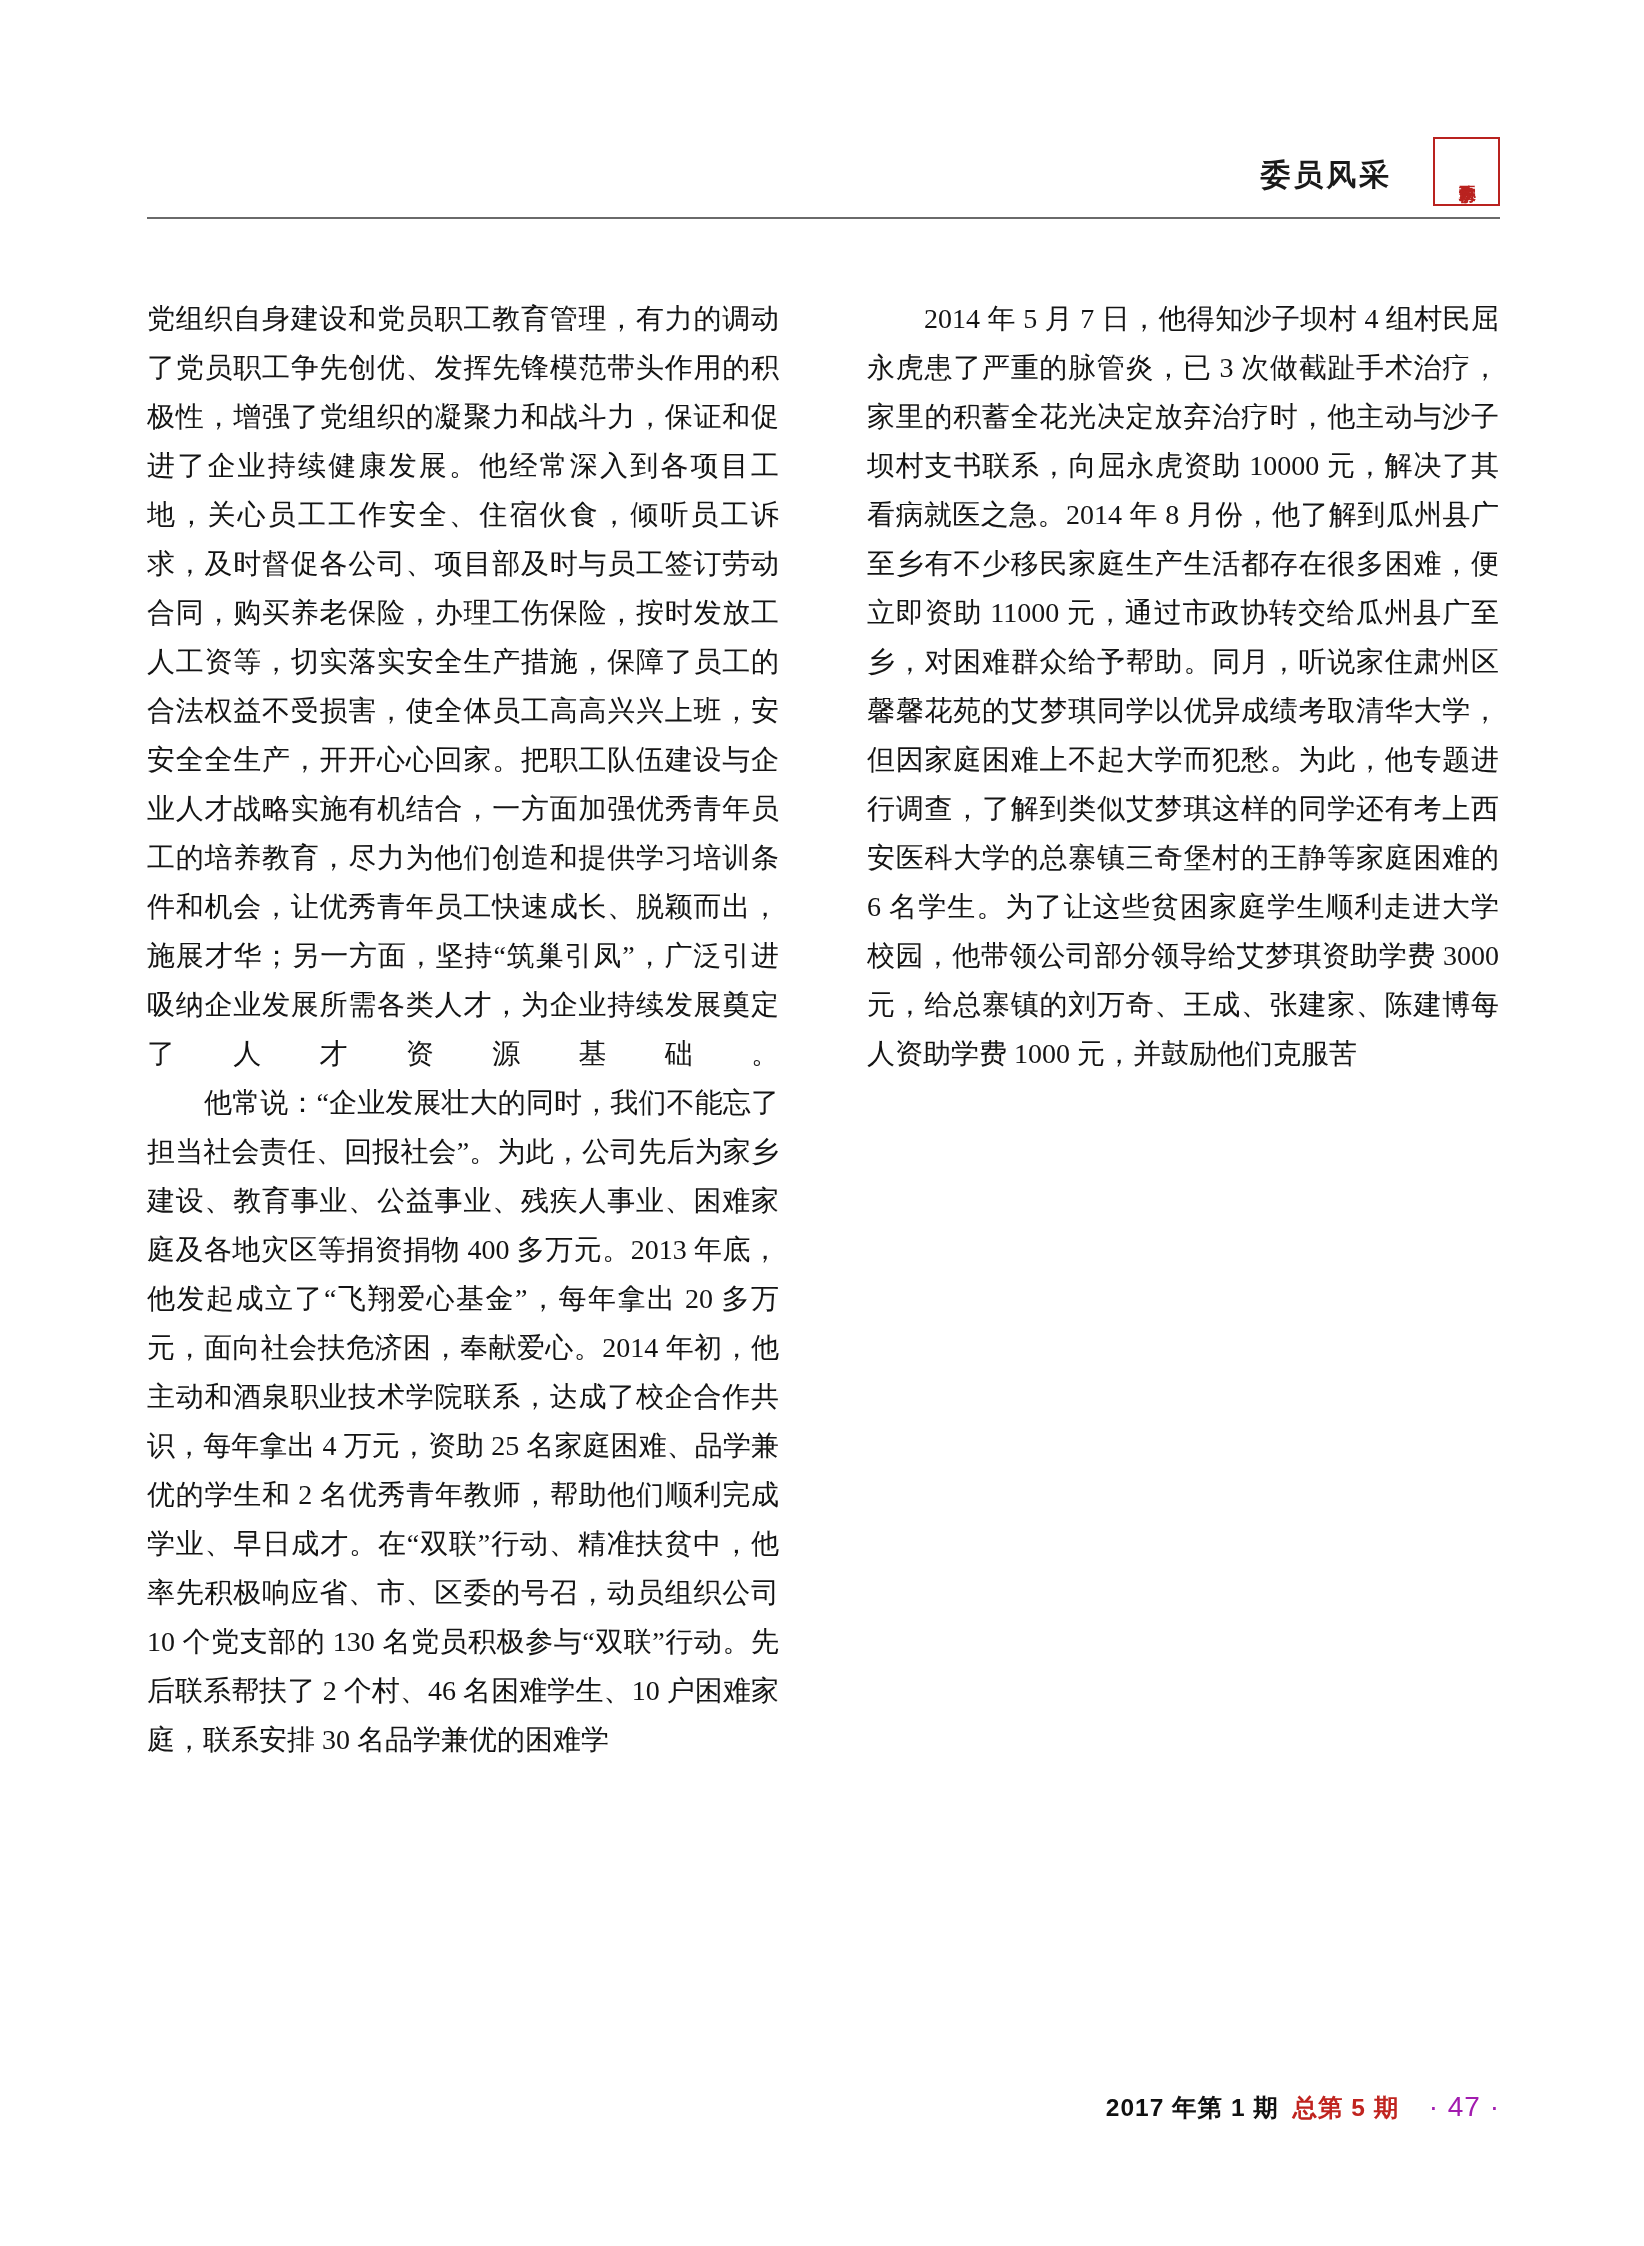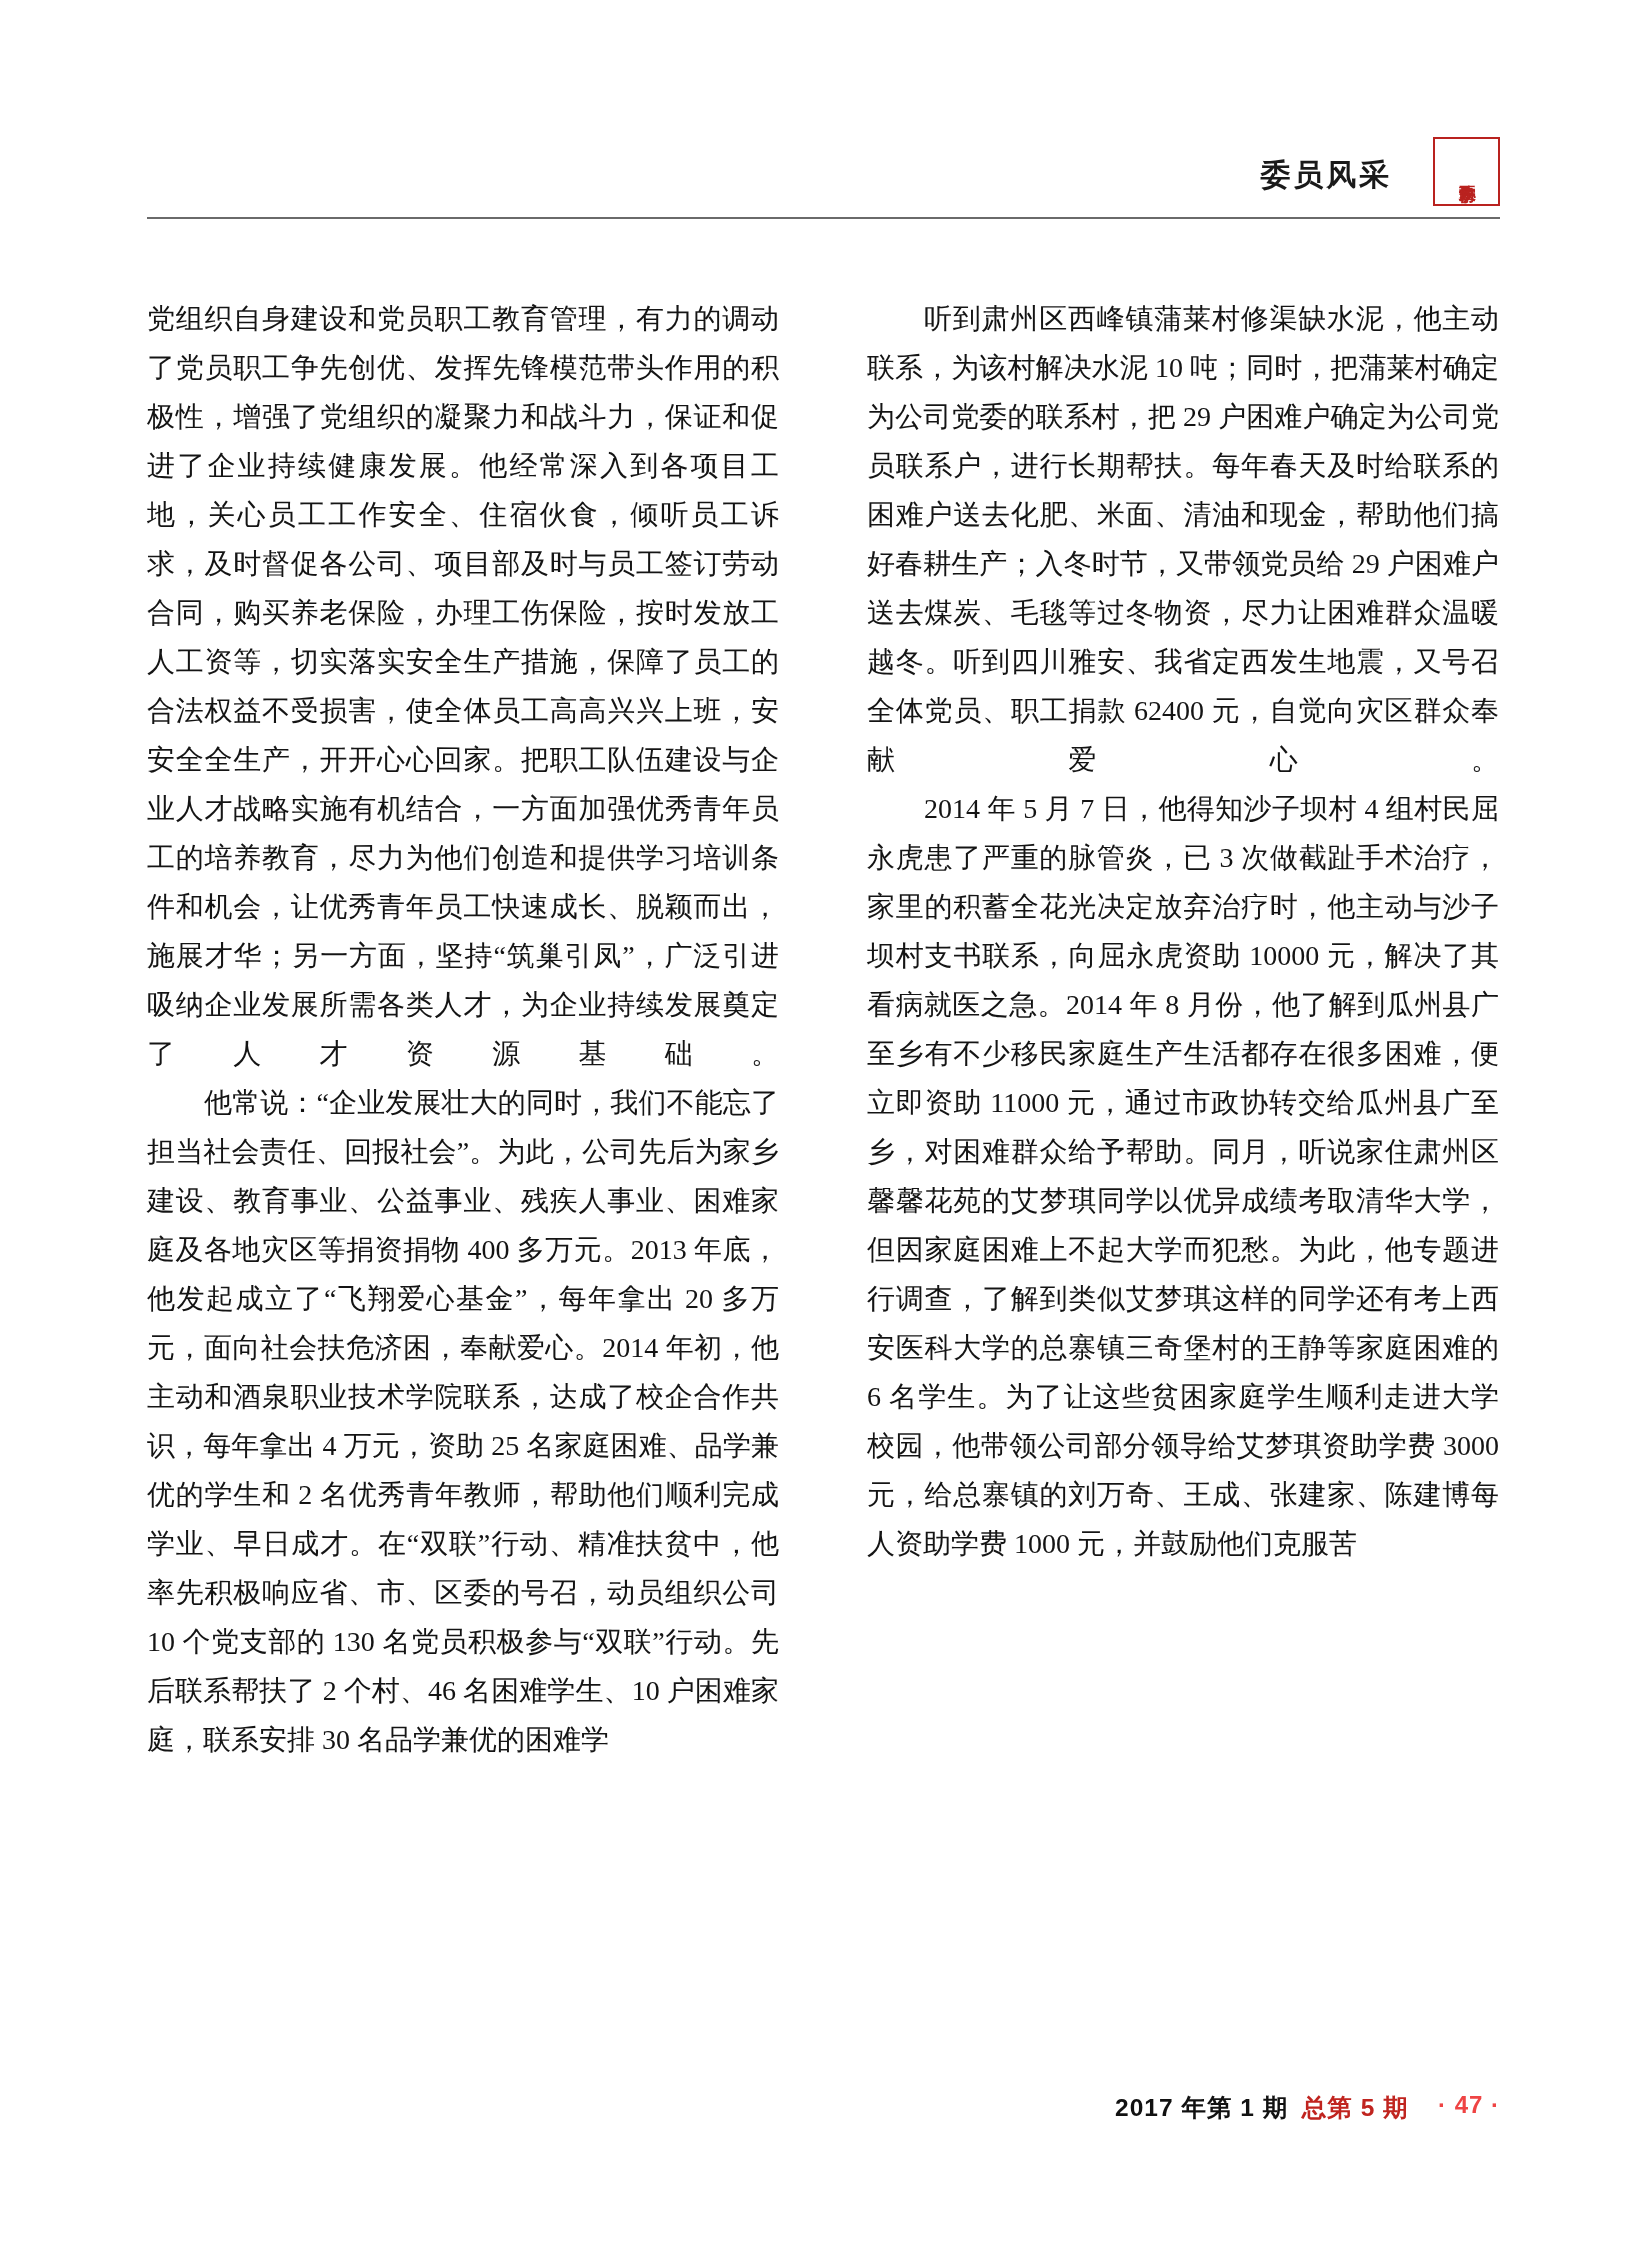--- a/index.html
+++ b/index.html
@@ -127,23 +127,23 @@
     color: #111111;
     letter-spacing: 1px;
   }
   .footer-issue {
     font-size: 24.5px;
     font-weight: bold;
     color: #c0241f;
     letter-spacing: 1px;
   }
   .footer-page {
-    font-size: 24px;
-    font-weight: bold;
-    color: #ef4444;
+    font-size: 28px;
+    font-weight: normal;
+    color: #a21caf;
     letter-spacing: 1px;
     margin-left: 15.7px;
   }
 </style>
 </head>
 <body>
 
 <div class="page">
 
   <div class="header">
@@ -155,21 +155,20 @@
   </div>
 
   <div class="columns">
 
     <div class="col">
       <p class="para">党组织自身建设和党员职工教育管理，有力的调动了党员职工争先创优、发挥先锋模范带头作用的积极性，增强了党组织的凝聚力和战斗力，保证和促进了企业持续健康发展。他经常深入到各项目工地，关心员工工作安全、住宿伙食，倾听员工诉求，及时督促各公司、项目部及时与员工签订劳动合同，购买养老保险，办理工伤保险，按时发放工人工资等，切实落实安全生产措施，保障了员工的合法权益不受损害，使全体员工高高兴兴上班，安安全全生产，开开心心回家。把职工队伍建设与企业人才战略实施有机结合，一方面加强优秀青年员工的培养教育，尽力为他们创造和提供学习培训条件和机会，让优秀青年员工快速成长、脱颖而出，施展才华；另一方面，坚持“筑巢引凤”，广泛引进吸纳企业发展所需各类人才，为企业持续发展奠定了人才资源基础。</p>
       <p class="para indent last-left">他常说：“企业发展壮大的同时，我们不能忘了担当社会责任、回报社会”。为此，公司先后为家乡建设、教育事业、公益事业、残疾人事业、困难家庭及各地灾区等捐资捐物 400 多万元。2013 年底，他发起成立了“飞翔爱心基金”，每年拿出 20 多万元，面向社会扶危济困，奉献爱心。2014 年初，他主动和酒泉职业技术学院联系，达成了校企合作共识，每年拿出 4 万元，资助 25 名家庭困难、品学兼优的学生和 2 名优秀青年教师，帮助他们顺利完成学业、早日成才。在“双联”行动、精准扶贫中，他率先积极响应省、市、区委的号召，动员组织公司 10 个党支部的 130 名党员积极参与“双联”行动。先后联系帮扶了 2 个村、46 名困难学生、10 户困难家庭，联系安排 30 名品学兼优的困难学</p>
     </div>
 
     <div class="col">
-      <p class="para indent">听到肃州区西峰镇蒲莱村修渠缺水泥，他主动联系，为该村解决水泥 10 吨；同时，把蒲莱村确定为公司党委的联系村，把 29 户困难户确定为公司党员联系户，进行长期帮扶。每年春天及时给联系的困难户送去化肥、米面、清油和现金，帮助他们搞好春耕生产；入冬时节，又带领党员给 29 户困难户送去煤炭、毛毯等过冬物资，尽力让困难群众温暖越冬。听到四川雅安、我省定西发生地震，又号召全体党员、职工捐款 62400 元，自觉向灾区群众奉献爱心。</p>
       <p class="para indent last-left">2014 年 5 月 7 日，他得知沙子坝村 4 组村民屈永虎患了严重的脉管炎，已 3 次做截趾手术治疗，家里的积蓄全花光决定放弃治疗时，他主动与沙子坝村支书联系，向屈永虎资助 10000 元，解决了其看病就医之急。2014 年 8 月份，他了解到瓜州县广至乡有不少移民家庭生产生活都存在很多困难，便立即资助 11000 元，通过市政协转交给瓜州县广至乡，对困难群众给予帮助。同月，听说家住肃州区馨馨花苑的艾梦琪同学以优异成绩考取清华大学，但因家庭困难上不起大学而犯愁。为此，他专题进行调查，了解到类似艾梦琪这样的同学还有考上西安医科大学的总寨镇三奇堡村的王静等家庭困难的 6 名学生。为了让这些贫困家庭学生顺利走进大学校园，他带领公司部分领导给艾梦琪资助学费 3000 元，给总寨镇的刘万奇、王成、张建家、陈建博每人资助学费 1000 元，并鼓励他们克服苦</p>
     </div>
 
   </div>
 
   <div class="footer">
     <div class="footer-inner">
       <span class="footer-date">2017 年第 1 期</span>
       <span class="footer-issue">总第 5 期</span>
       <span class="footer-page">· 47 ·</span>

